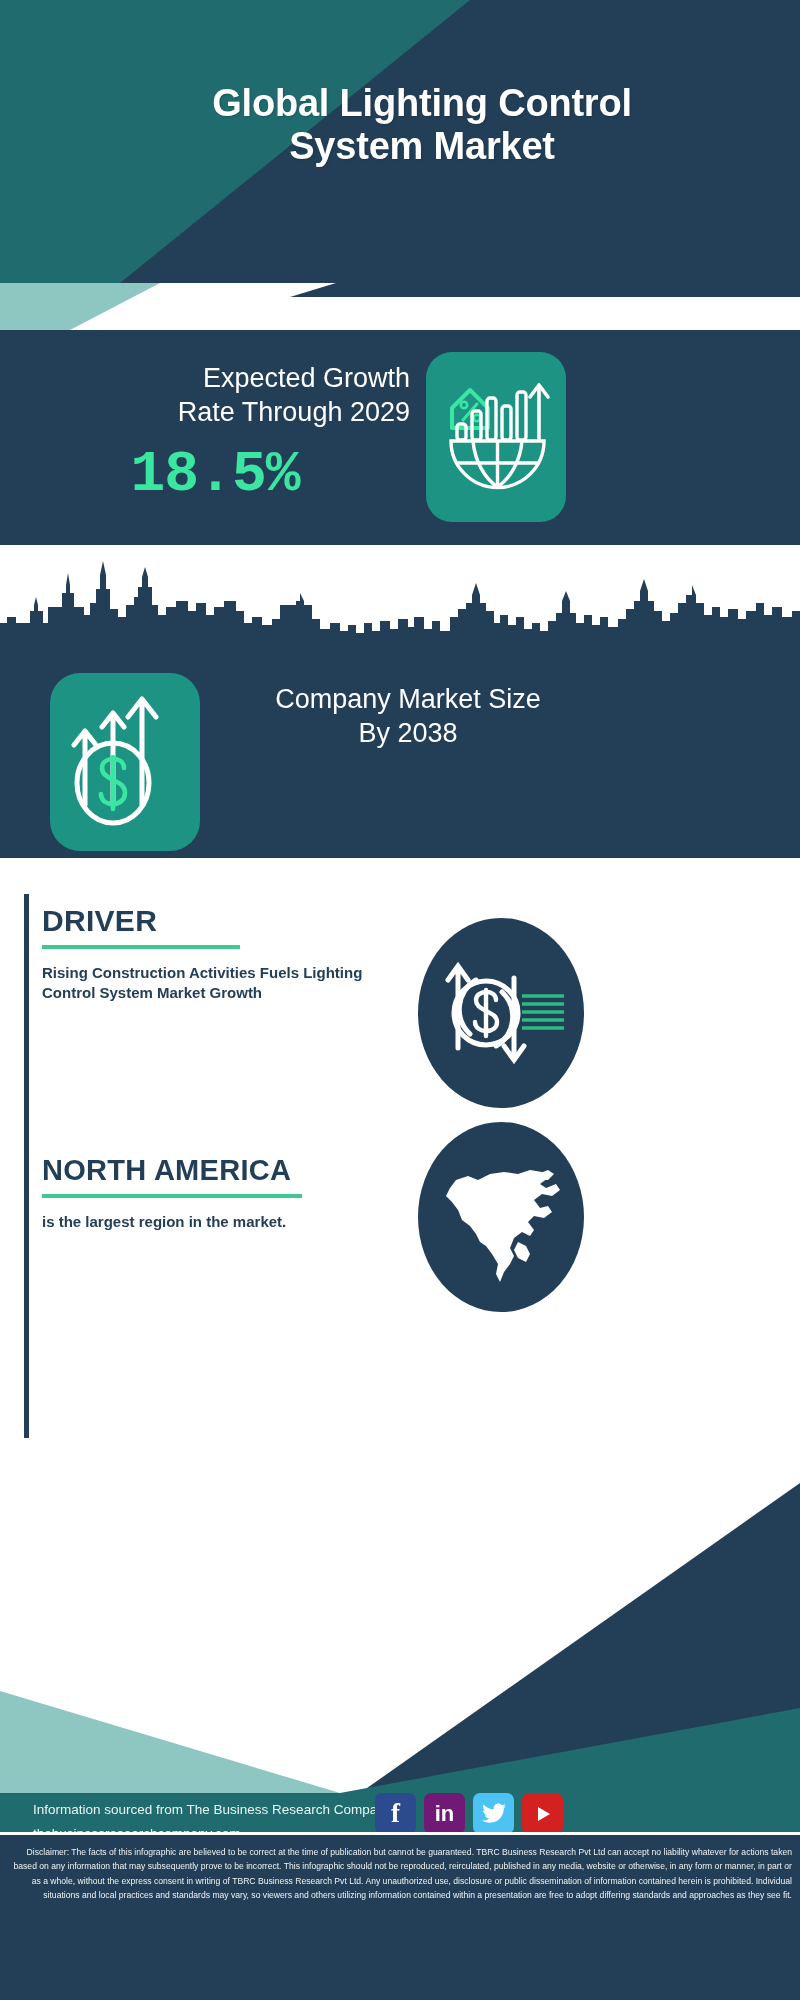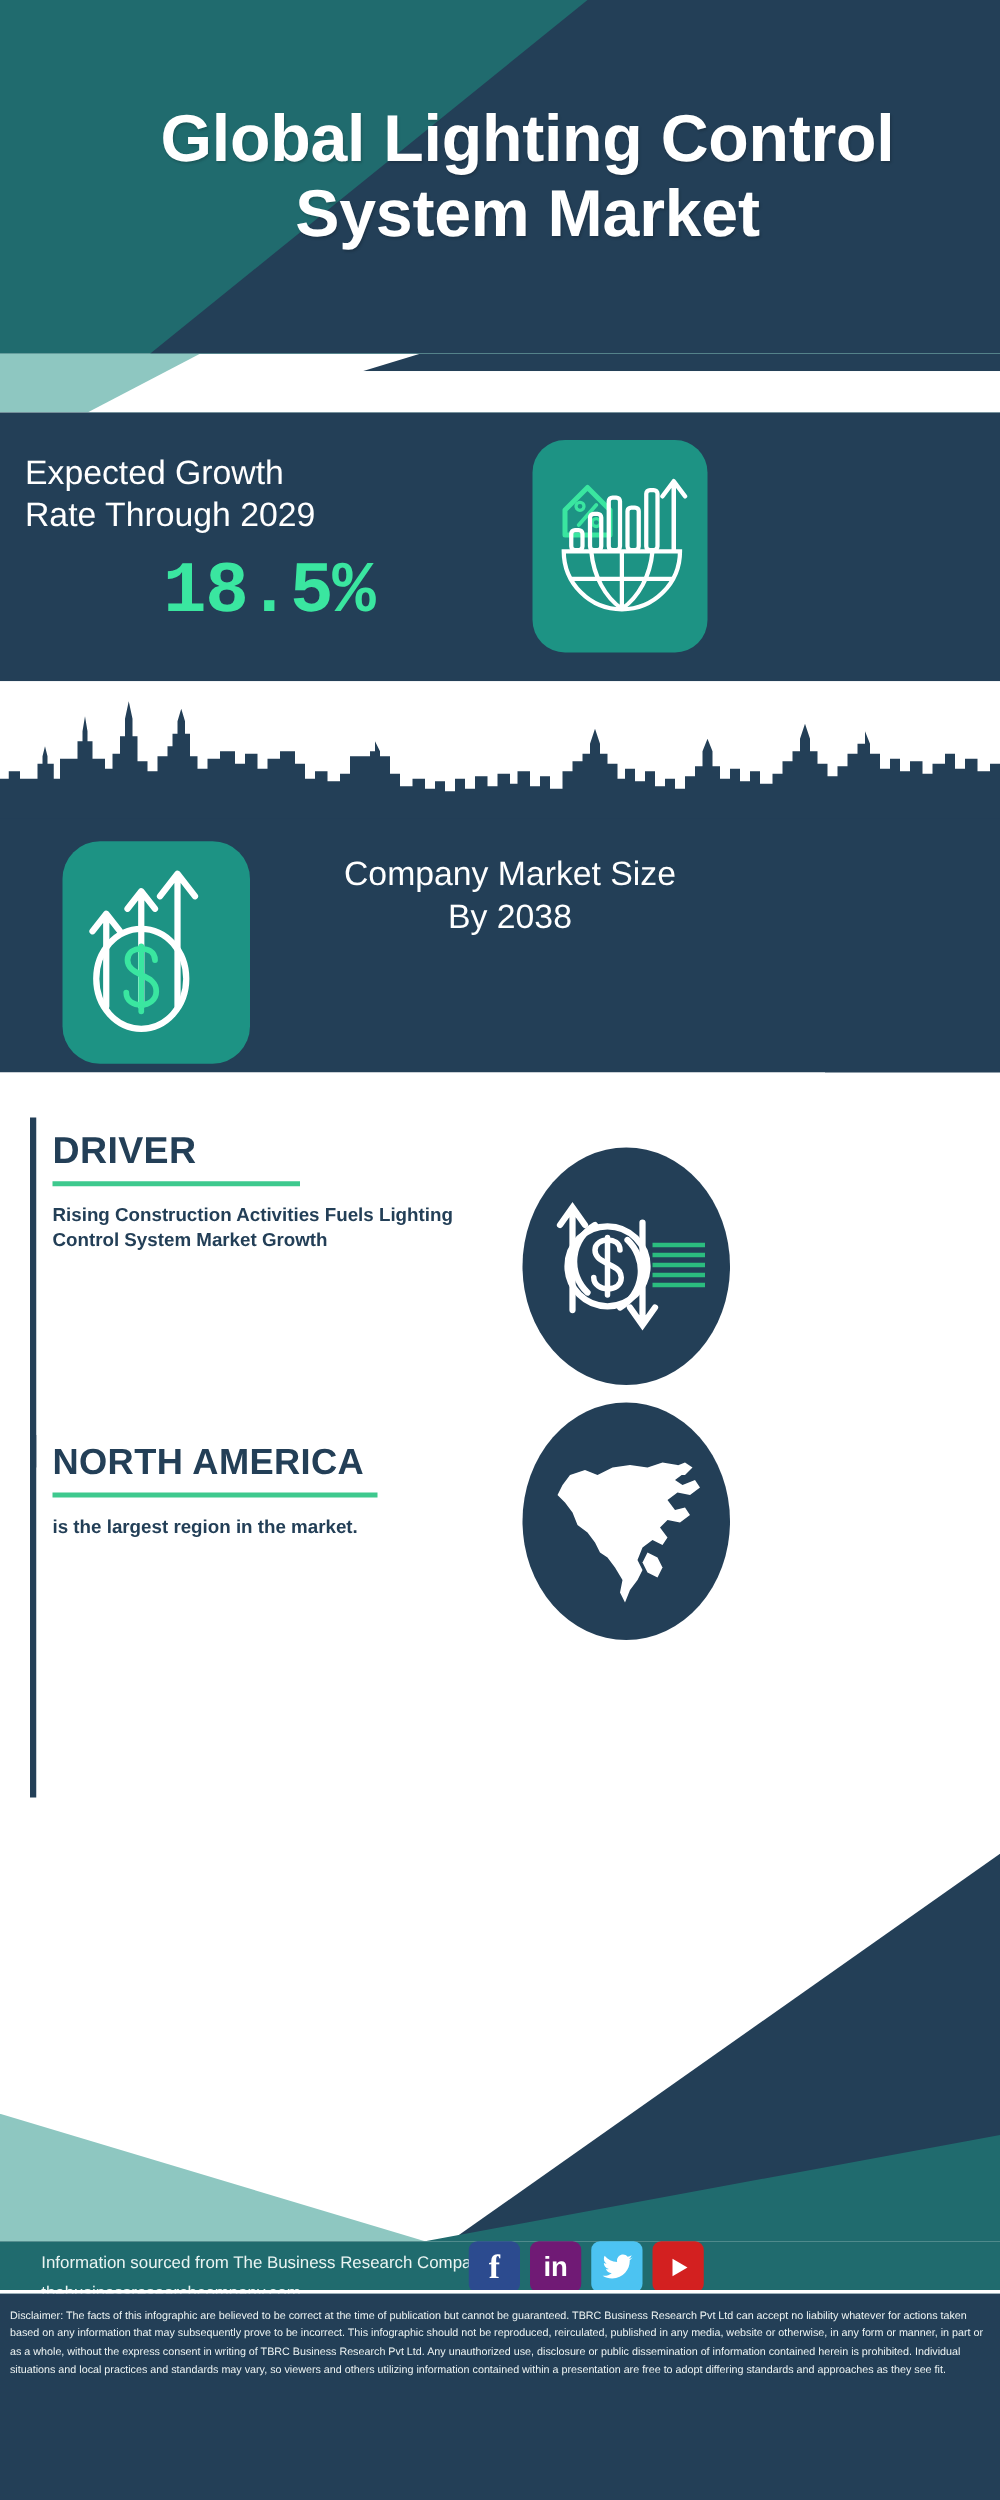--- a/index.html
+++ b/index.html
@@ -12,35 +12,35 @@
   }
   .page { position:relative; width:800px; height:2000px; overflow:hidden; }
 
   
   .hero { position:absolute; left:0; top:0; width:800px; height:283px; overflow:hidden; background:#206b6e; }
   .hero-diag { position:absolute; inset:0; background:#233f57;
     clip-path: polygon(100% 0, 100% 100%, 120px 100%, 470px 0); }
   .hero-title {
     position:absolute; left:0; right:0; top:82px;
     text-align:center; color:#ffffff;
-    font-size:53px; font-weight:bold; line-height:1.14;
+    font-size:38px; font-weight:bold; line-height:1.14;
     letter-spacing:-0.2px;
     text-shadow:1px 1px 2px rgba(0,0,0,.18);
     margin-left:44px;
   }
   
   .hero-strip { position:absolute; left:0; top:283px; width:800px; height:47px; background:#8ec7c1; }
   .hero-white { position:absolute; left:0; top:283px; width:800px; height:47px; background:#ffffff;
     clip-path: polygon(100% 0, 100% 100%, 70px 100%, 160px 0); }
   .hero-dark-tip { position:absolute; left:0; top:283px; width:800px; height:14px; background:#233f57;
     clip-path: polygon(100% 0, 100% 0, 336px 0, 290px 14px, 100% 14px); }
 
   
   .growth { position:absolute; left:0; top:330px; width:800px; height:215px; background:#233f57; }
-  .growth-text { position:absolute; left:20px; top:32px; width:390px; text-align:left; color:#ffffff; }
+  .growth-text { position:absolute; left:20px; top:32px; width:390px; text-align:right; color:#ffffff; }
   .growth-label { font-size:27px; line-height:1.25; font-weight:400; }
   .growth-value { position:absolute; left:20px; top:112px; width:390px; text-align:center;
     color:#3ae6a0; font-size:58px; font-weight:bold; letter-spacing:-1px;font-family:Liberation Mono, monospace; }
   .growth-icon-box { position:absolute; left:426px; top:22px; width:140px; height:170px;
     background:#1d9384; border-radius:26px; }
 
   
   .cityband { position:absolute; left:0; top:545px; width:800px; height:313px; background:#ffffff; }
   .sky-svg { position:absolute; left:0; top:0; width:800px; height:120px; display:block; }
   .city-dark { position:absolute; left:0; top:110px; width:800px; height:203px; background:#233f57; }
@@ -71,21 +71,21 @@
   .foot-teal-dark2 { position:absolute; left:0; top:345px; width:800px; height:49px; background:#206b6e; }
   .src { position:absolute; left:33px; top:350px; color:#eaf4f2; font-size:13.5px; line-height:1.75; }
 
   .social { position:absolute; top:345px; display:flex; gap:8px; }
   .sq { width:41px; height:41px; border-radius:7px; display:flex; align-items:center; justify-content:center;
         color:#fff; font-weight:bold; }
 
   .disc-sep { position:absolute; left:0; top:1832px; width:800px; height:3px; background:#ffffff; }
   .disclaimer { position:absolute; left:0; top:1835px; width:800px; height:165px;
     background:#233f57; color:#eef4f3; font-size:8.6px; line-height:1.68;
-    text-align:left; padding:10px 8px 0 8px; }
+    text-align:right; padding:10px 8px 0 8px; }
 </style>
 </head>
 <body>
 
 <div class="page">
 
   <div class="hero">
     <div class="hero-diag"></div>
     <div class="hero-title">
       <div>Global Lighting Control</div>

